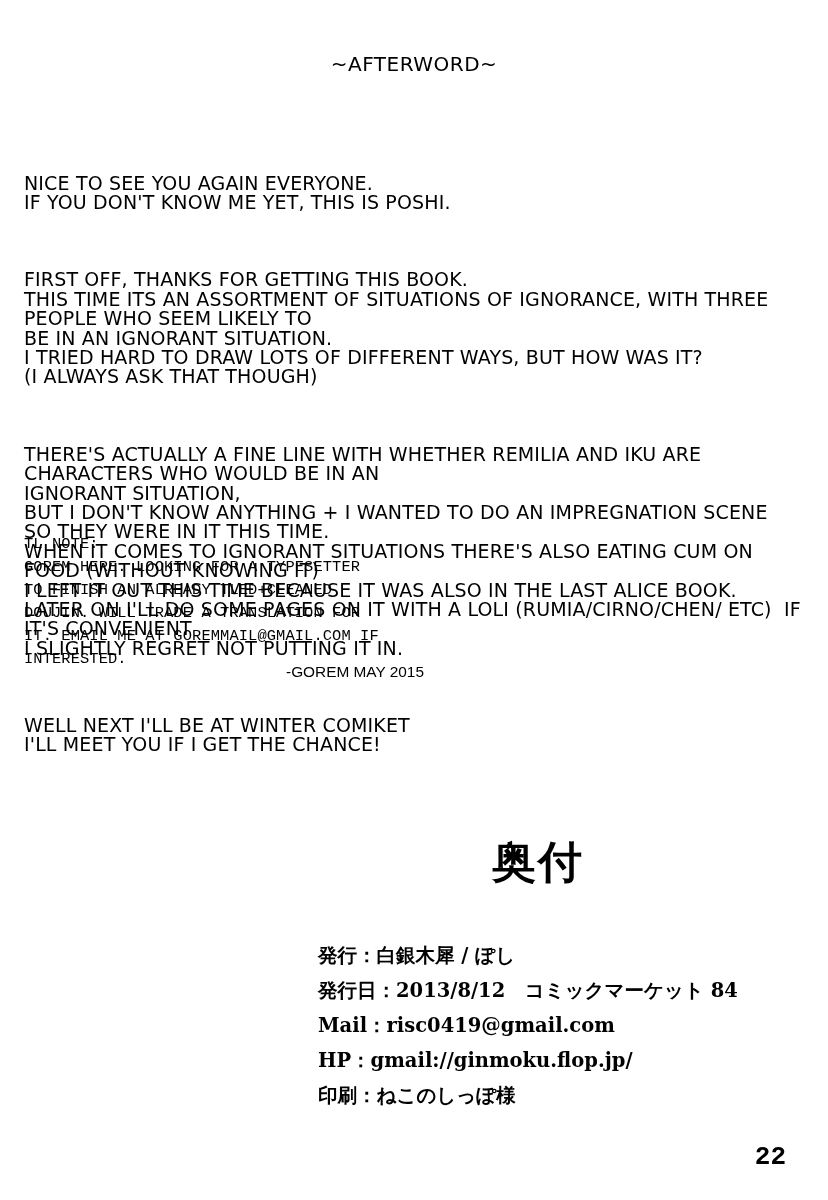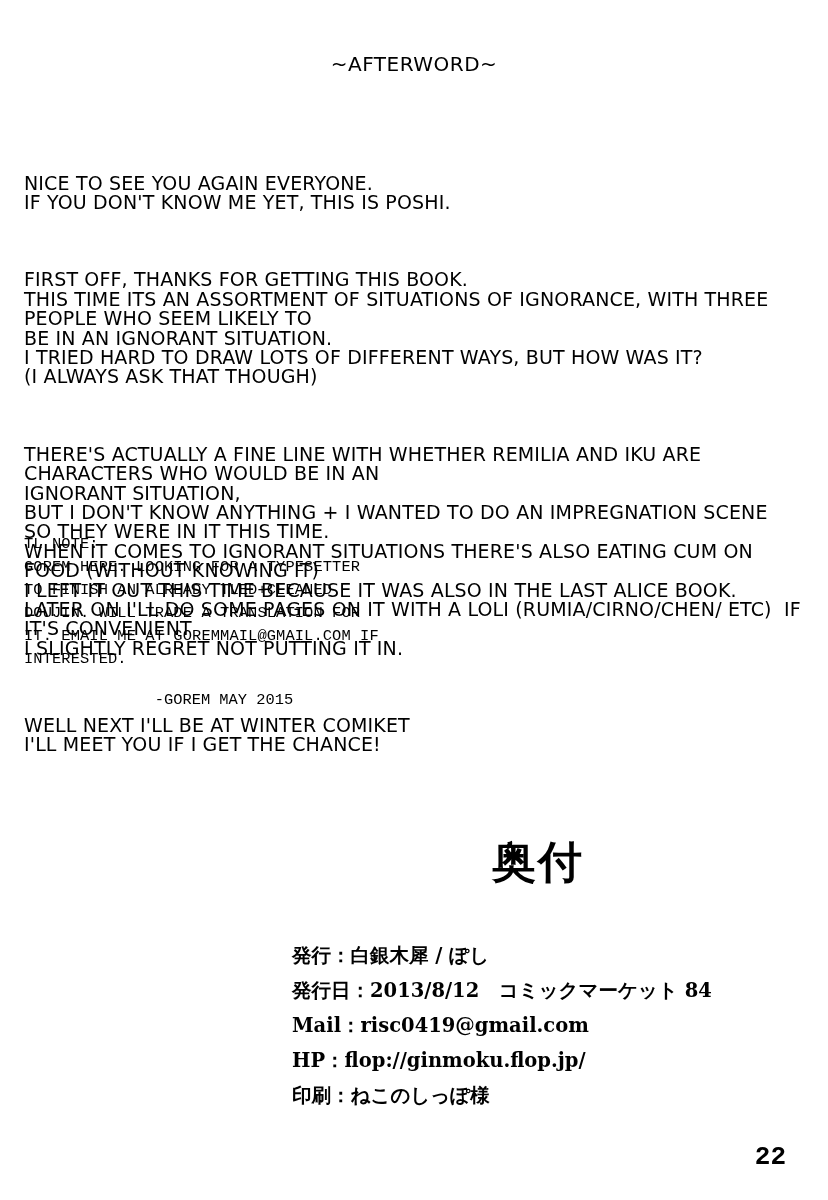--- a/index.html
+++ b/index.html
@@ -61,45 +61,44 @@
     line-height: 23px;
     font-family: Liberation Mono, monospace;
     white-space: pre-wrap;
     letter-spacing: 0.1px;
   }
   .tl-sign {
     position: absolute;
     top: 663px;
     left: 24px;
     width: 400px;
-    text-align: center;
+    text-align: right;
     font-size: 15.4px;
-    font-family: Liberation Mono, monospace;
-    margin-top: 28px;
+    font-family: Liberation Sans, sans-serif;
   }
 
   
   .colophon-title {
     position: absolute;
     top: 833px;
     left: 0;
     width: 828px;
     text-align: center;
     padding-left: 160px;
     box-sizing: border-box;
     font-size: 44px;
     font-weight: 700;
     font-family: "DejaVu Serif", serif;
     letter-spacing: 2px;
     margin-left: 44px;
   }
   .colophon-list {
     position: absolute;
     top: 938px;
-    left: 292px;
+    left: 318px;
     width: 500px;
     font-family: "DejaVu Serif", serif;
     font-size: 19.5px;
     font-weight: 700;
     line-height: 35px;
   }
   .colophon-list .row {
     white-space: pre;
   }
 
@@ -148,19 +147,19 @@
 INTERESTED.</div>
 
   <div class="tl-sign">-GOREM MAY 2015</div>
 
   <div class="colophon-title">奥付</div>
 
   <div class="colophon-list">
     <div class="row">発行：白銀木犀 / ぽし</div>
     <div class="row">発行日：2013/8/12　コミックマーケット 84</div>
     <div class="row">Mail：risc0419@gmail.com</div>
-    <div class="row">HP：flop://ginmoku.flop.jp/</div>
+    <div class="row">HP：gmail://ginmoku.flop.jp/</div>
     <div class="row">印刷：ねこのしっぽ様</div>
   </div>
 
   <div class="page-number">22</div>
 
 </div>
 
 </body></html>

